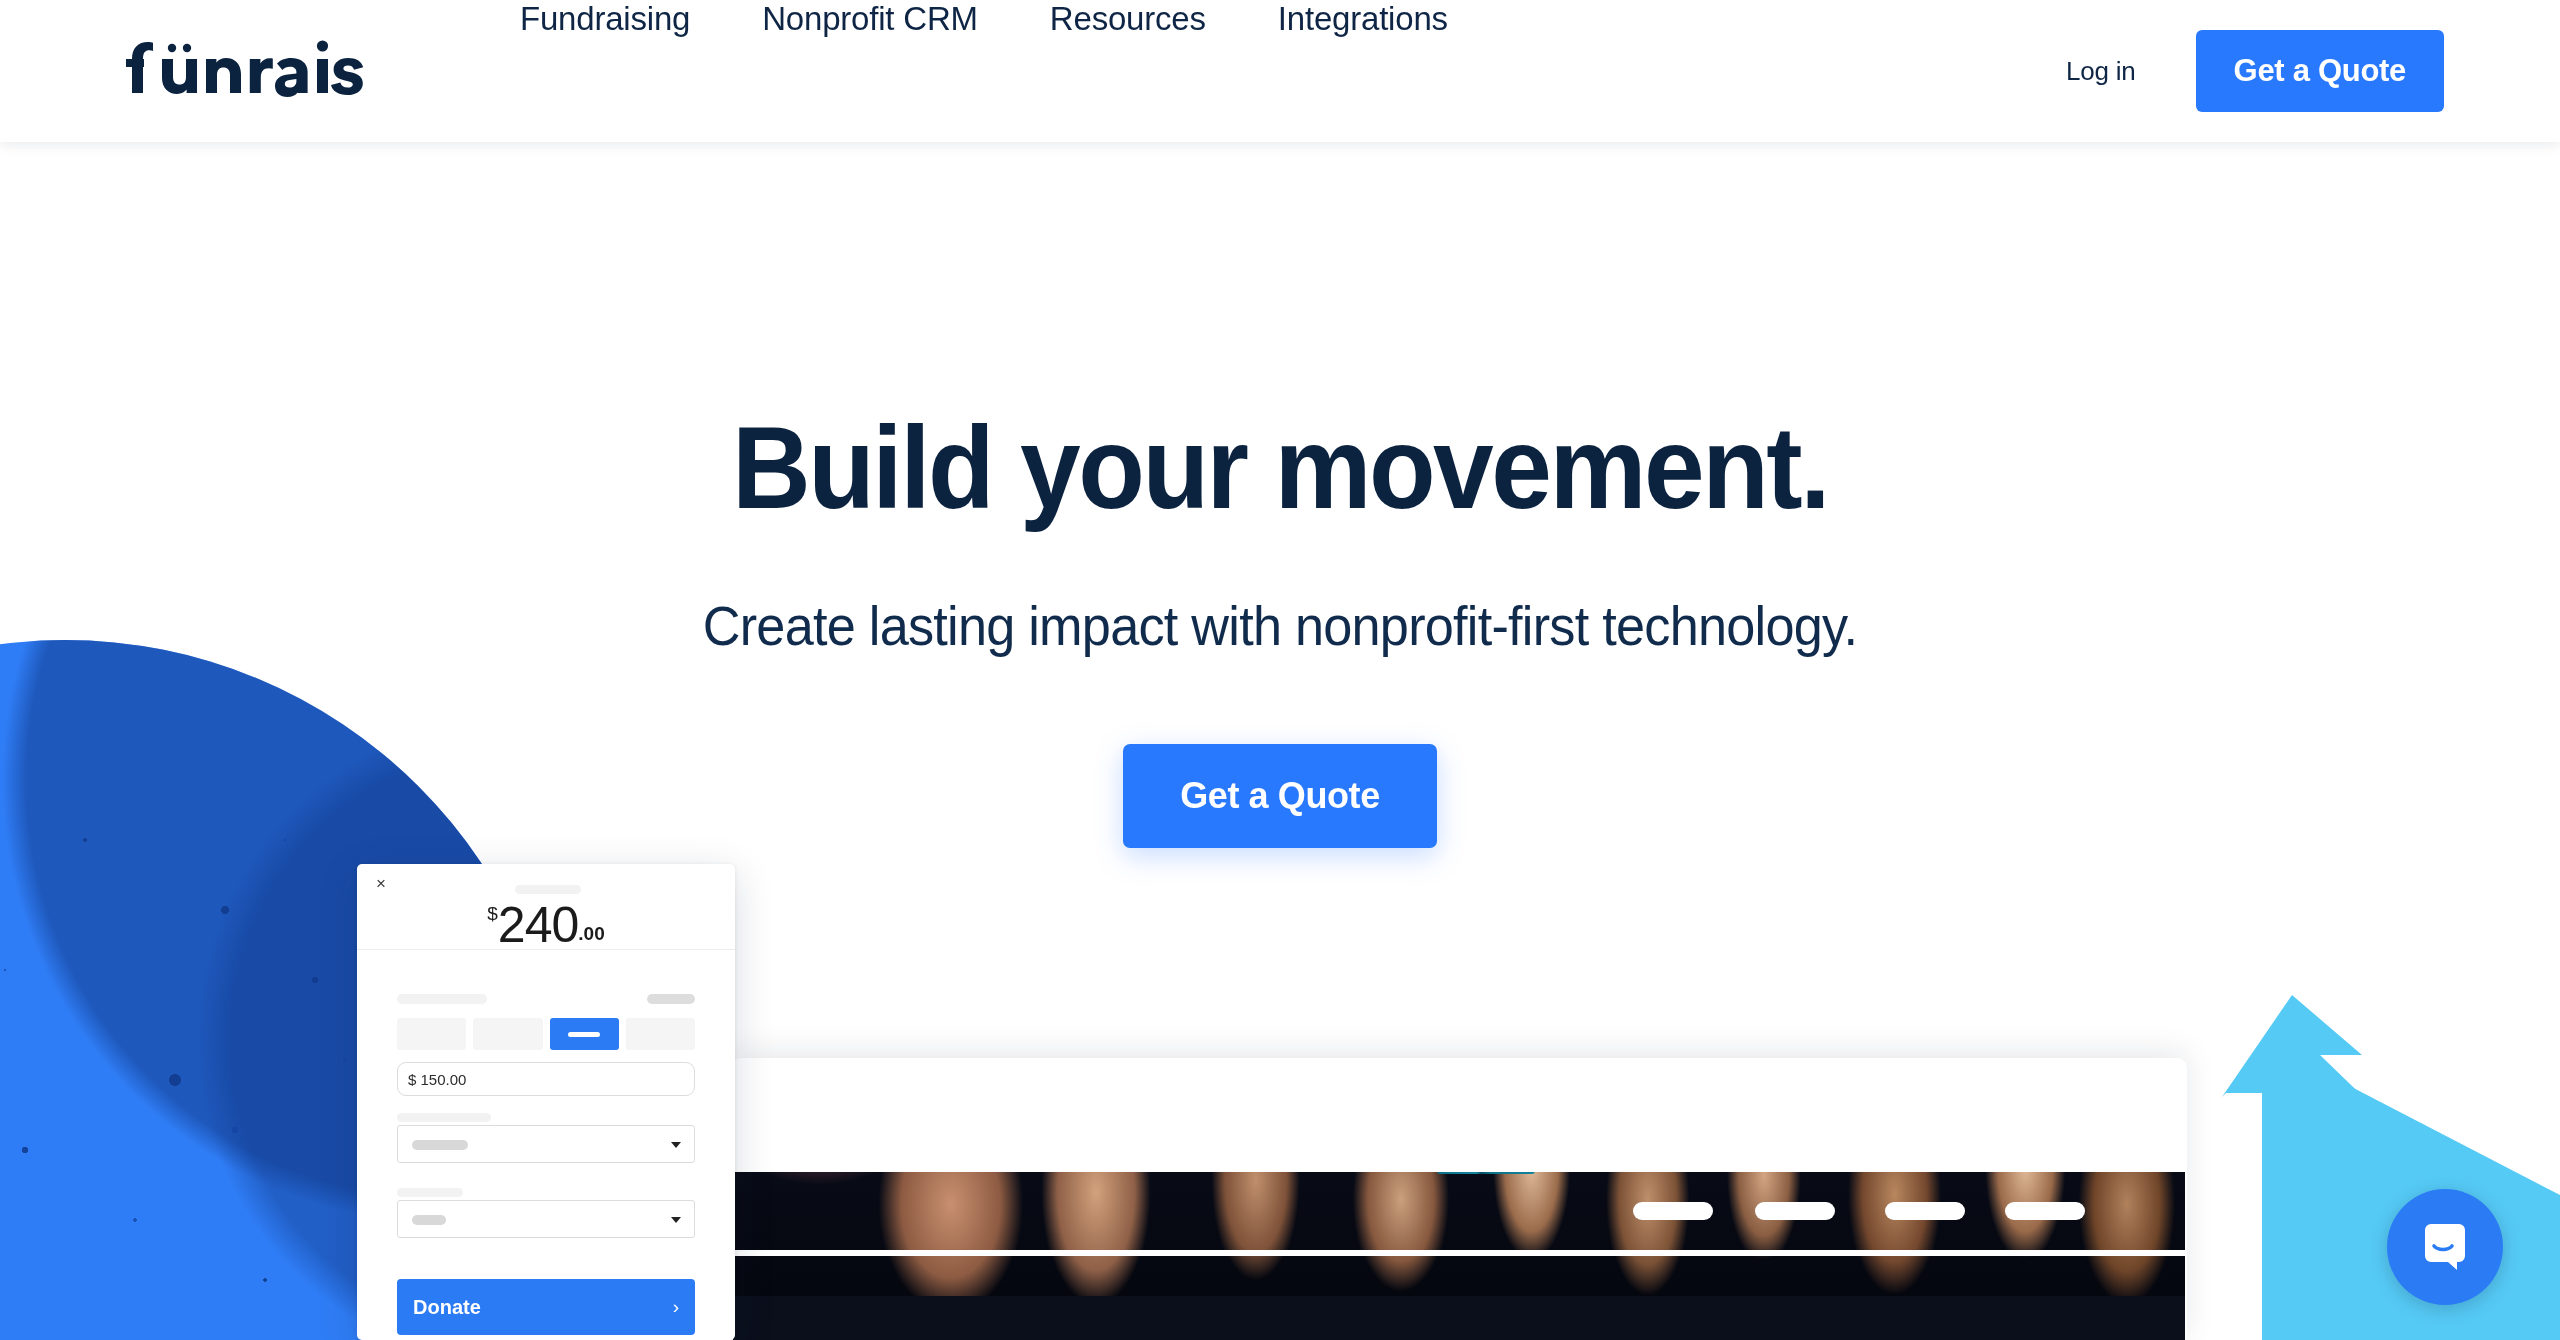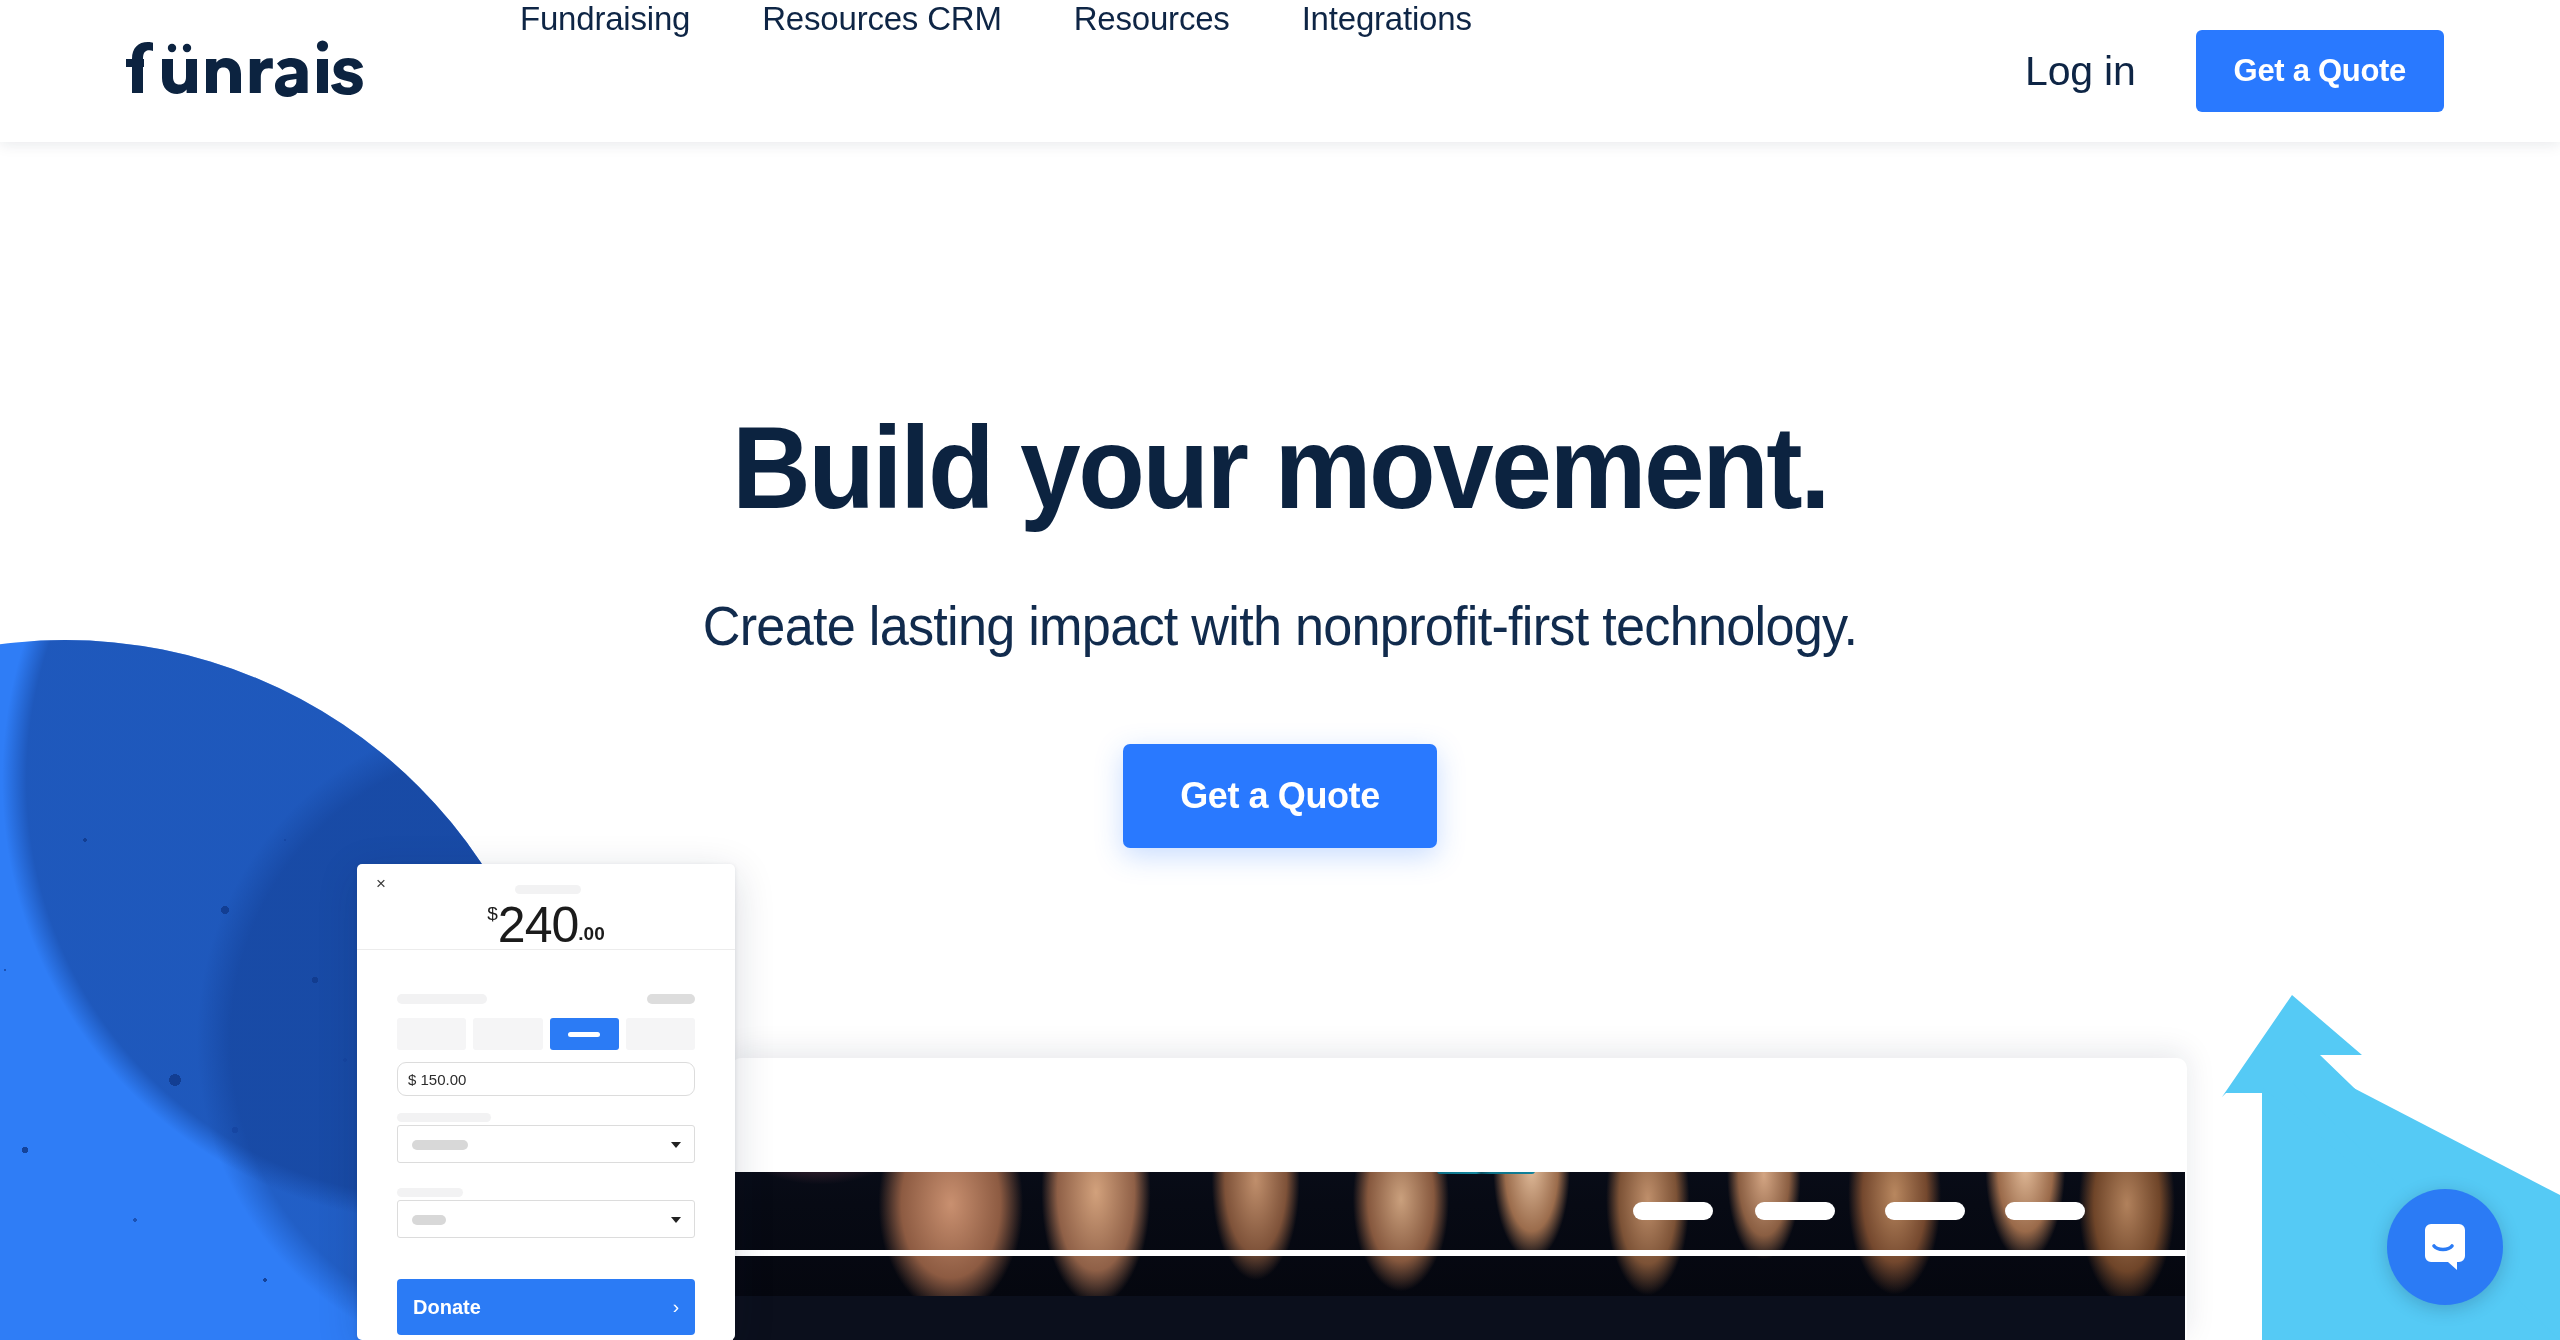--- a/index.html
+++ b/index.html
@@ -68,21 +68,21 @@
   .nav-right {
     position: absolute;
     right: 116px;
     top: 0;
     height: 142px;
     display: flex;
     align-items: center;
     gap: 0px;
   }
   .nav-login {
-    font-size: 41px;
+    font-size: 26px;
     color: #0E2545;
     letter-spacing: -0.2px;
     margin-right: 60px;
     cursor: pointer;
     white-space: nowrap;
   }
   .nav-cta {
     background: #2979FF;
     color: #ffffff;
     font-size: 31px;
@@ -524,21 +524,21 @@
 
           <path d="M232 37.6l-5-1.2c-2.6-.6-3.6-1.4-3.6-2.9 0-1.8 1.8-3 4.6-3 3.2 0 5.4 1.5 6 4.2l9.2-2.4C241.6 26.2 236 23 228.2 23c-8.6 0-14.6 4.6-14.6 11.4 0 5.6 3.6 9.2 10.4 10.8l5 1.2c2.8.7 3.8 1.5 3.8 3 0 1.9-2 3.1-5.2 3.1-3.8 0-6.4-1.8-7.2-5l-9.4 2.6c1.4 6.4 7.8 9.9 16.2 9.9 9.2 0 15.6-4.6 15.6-11.6 0-5.5-3.6-9.1-10.8-10.8z"></path>
 
           <path d="M249 41c0-1 0-1 0 0z"></path>
         </g>
       </svg>
     </a>
 
     <nav class="nav-links">
       <span class="nav-link">Fundraising</span>
-      <span class="nav-link">Resources CRM</span>
+      <span class="nav-link">Nonprofit CRM</span>
       <span class="nav-link">Resources</span>
       <span class="nav-link">Integrations</span>
     </nav>
 
     <div class="nav-right">
       <span class="nav-login">Log in</span>
       <button class="nav-cta">Get a Quote</button>
     </div>
   </header>
 

